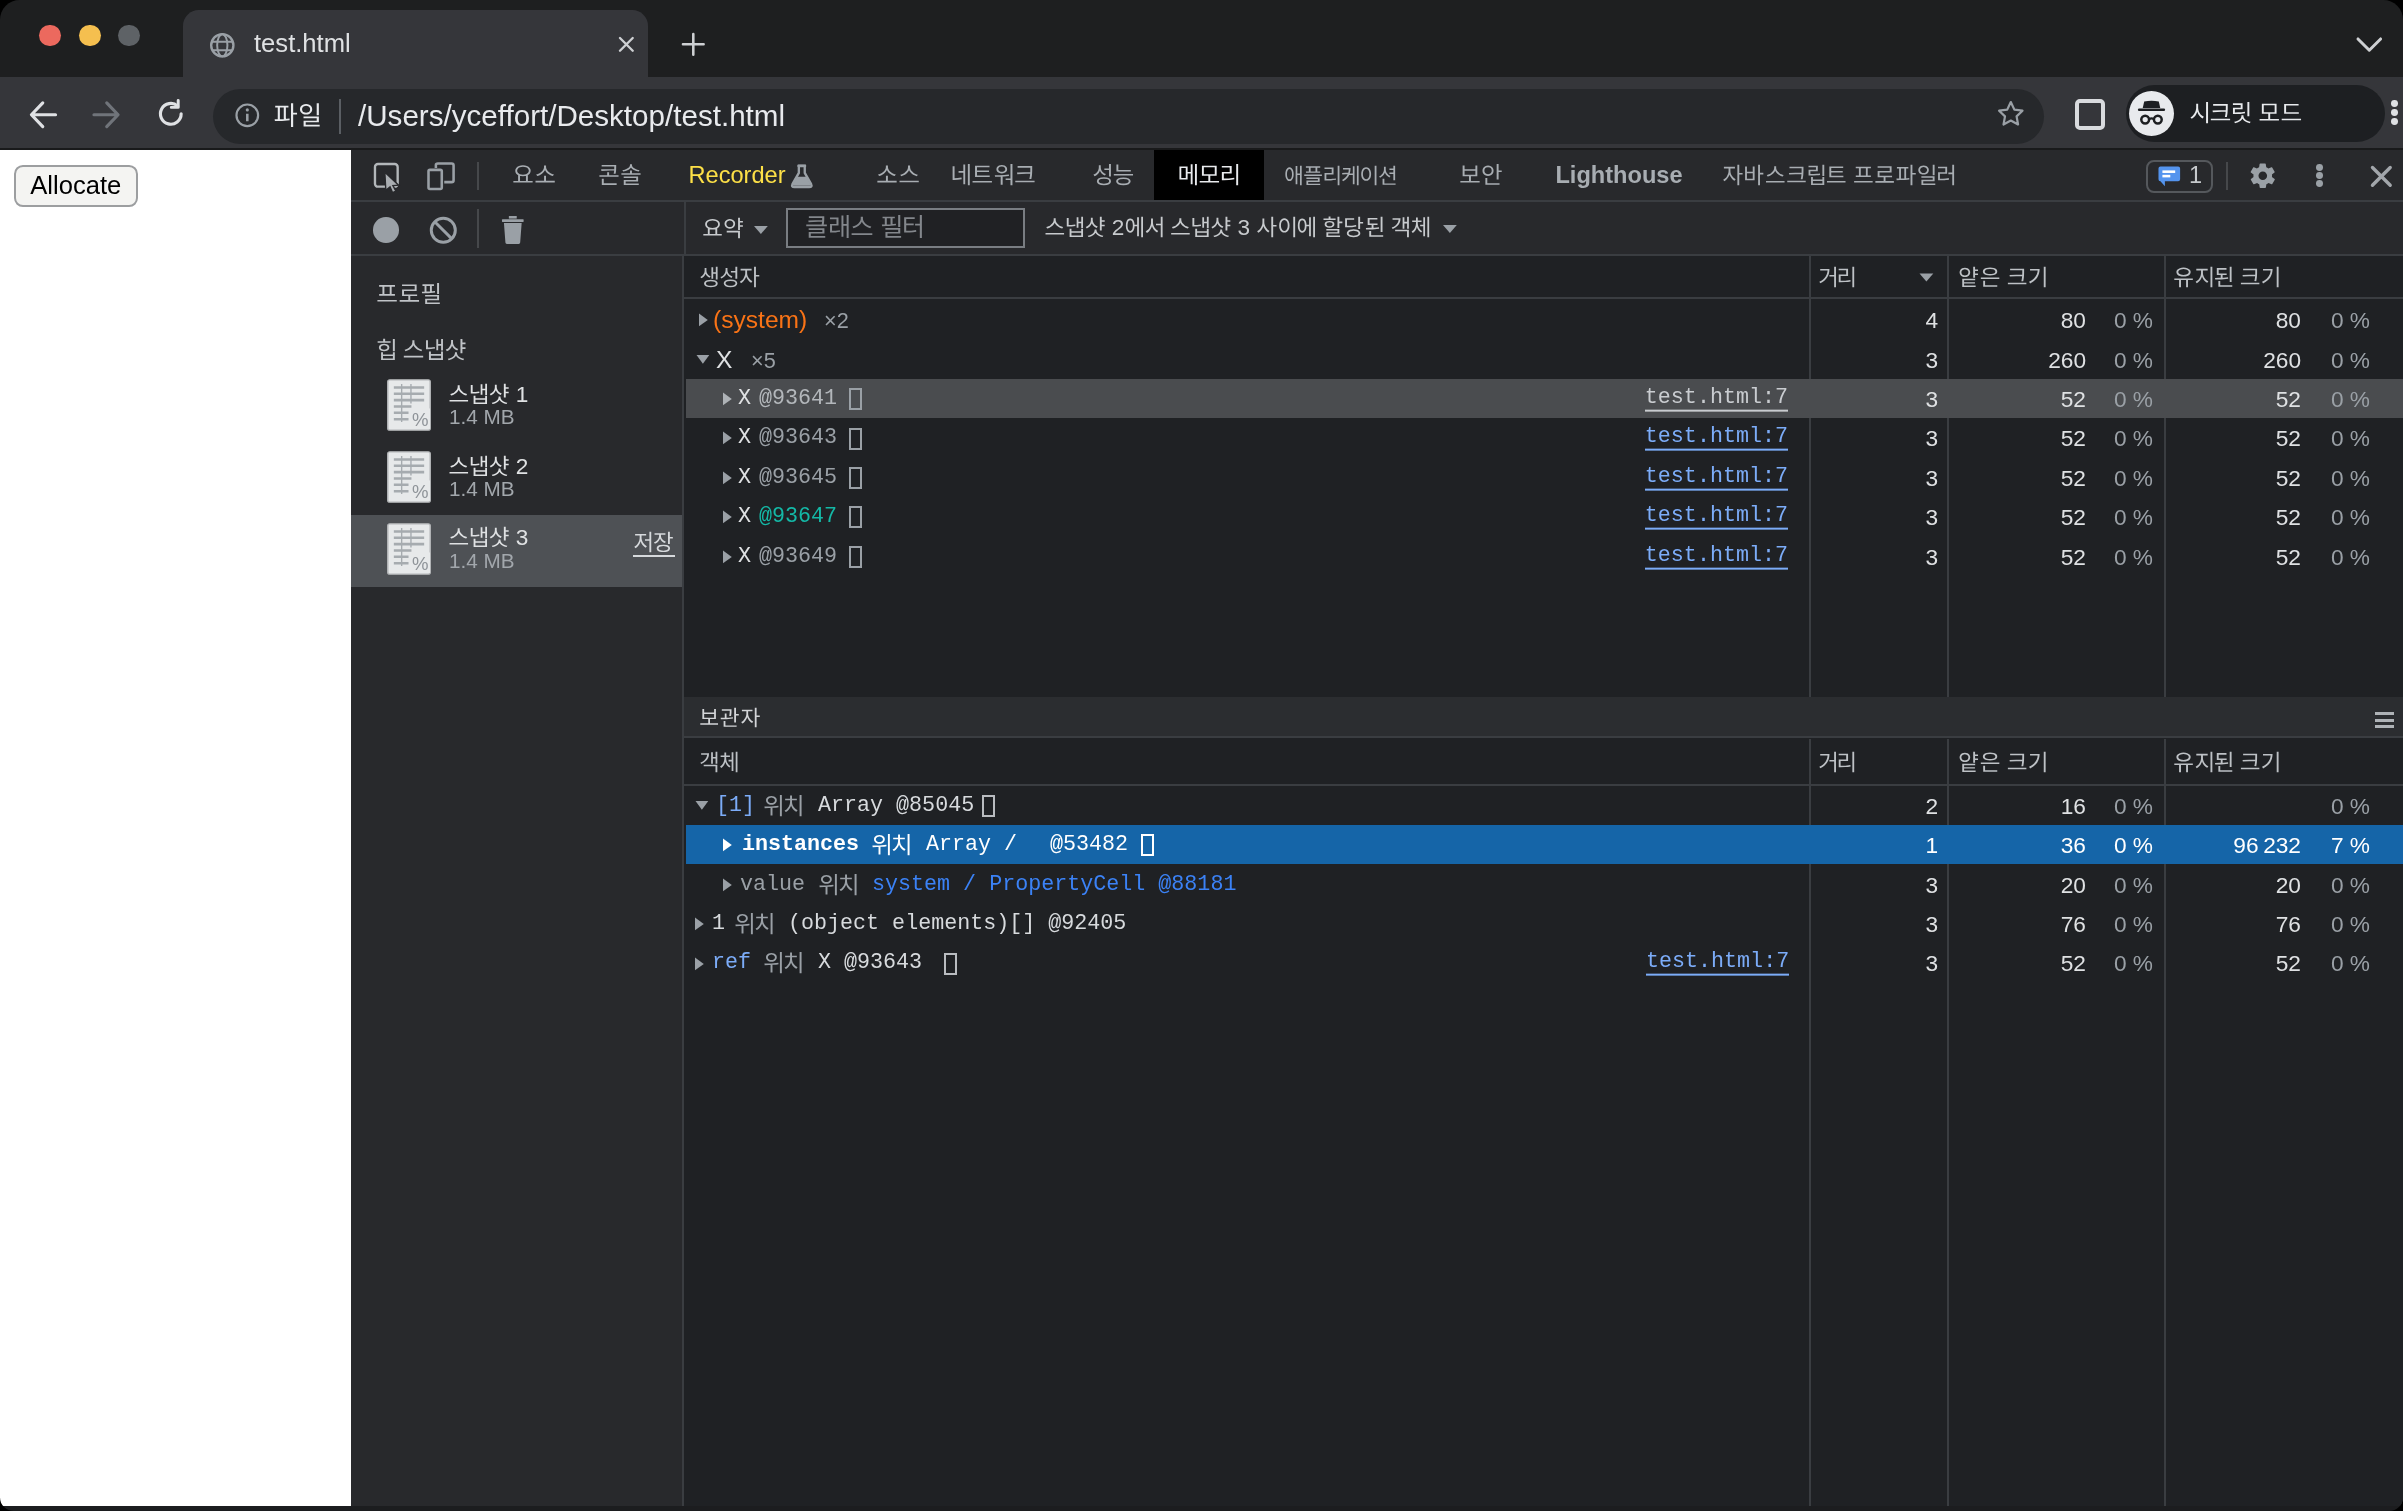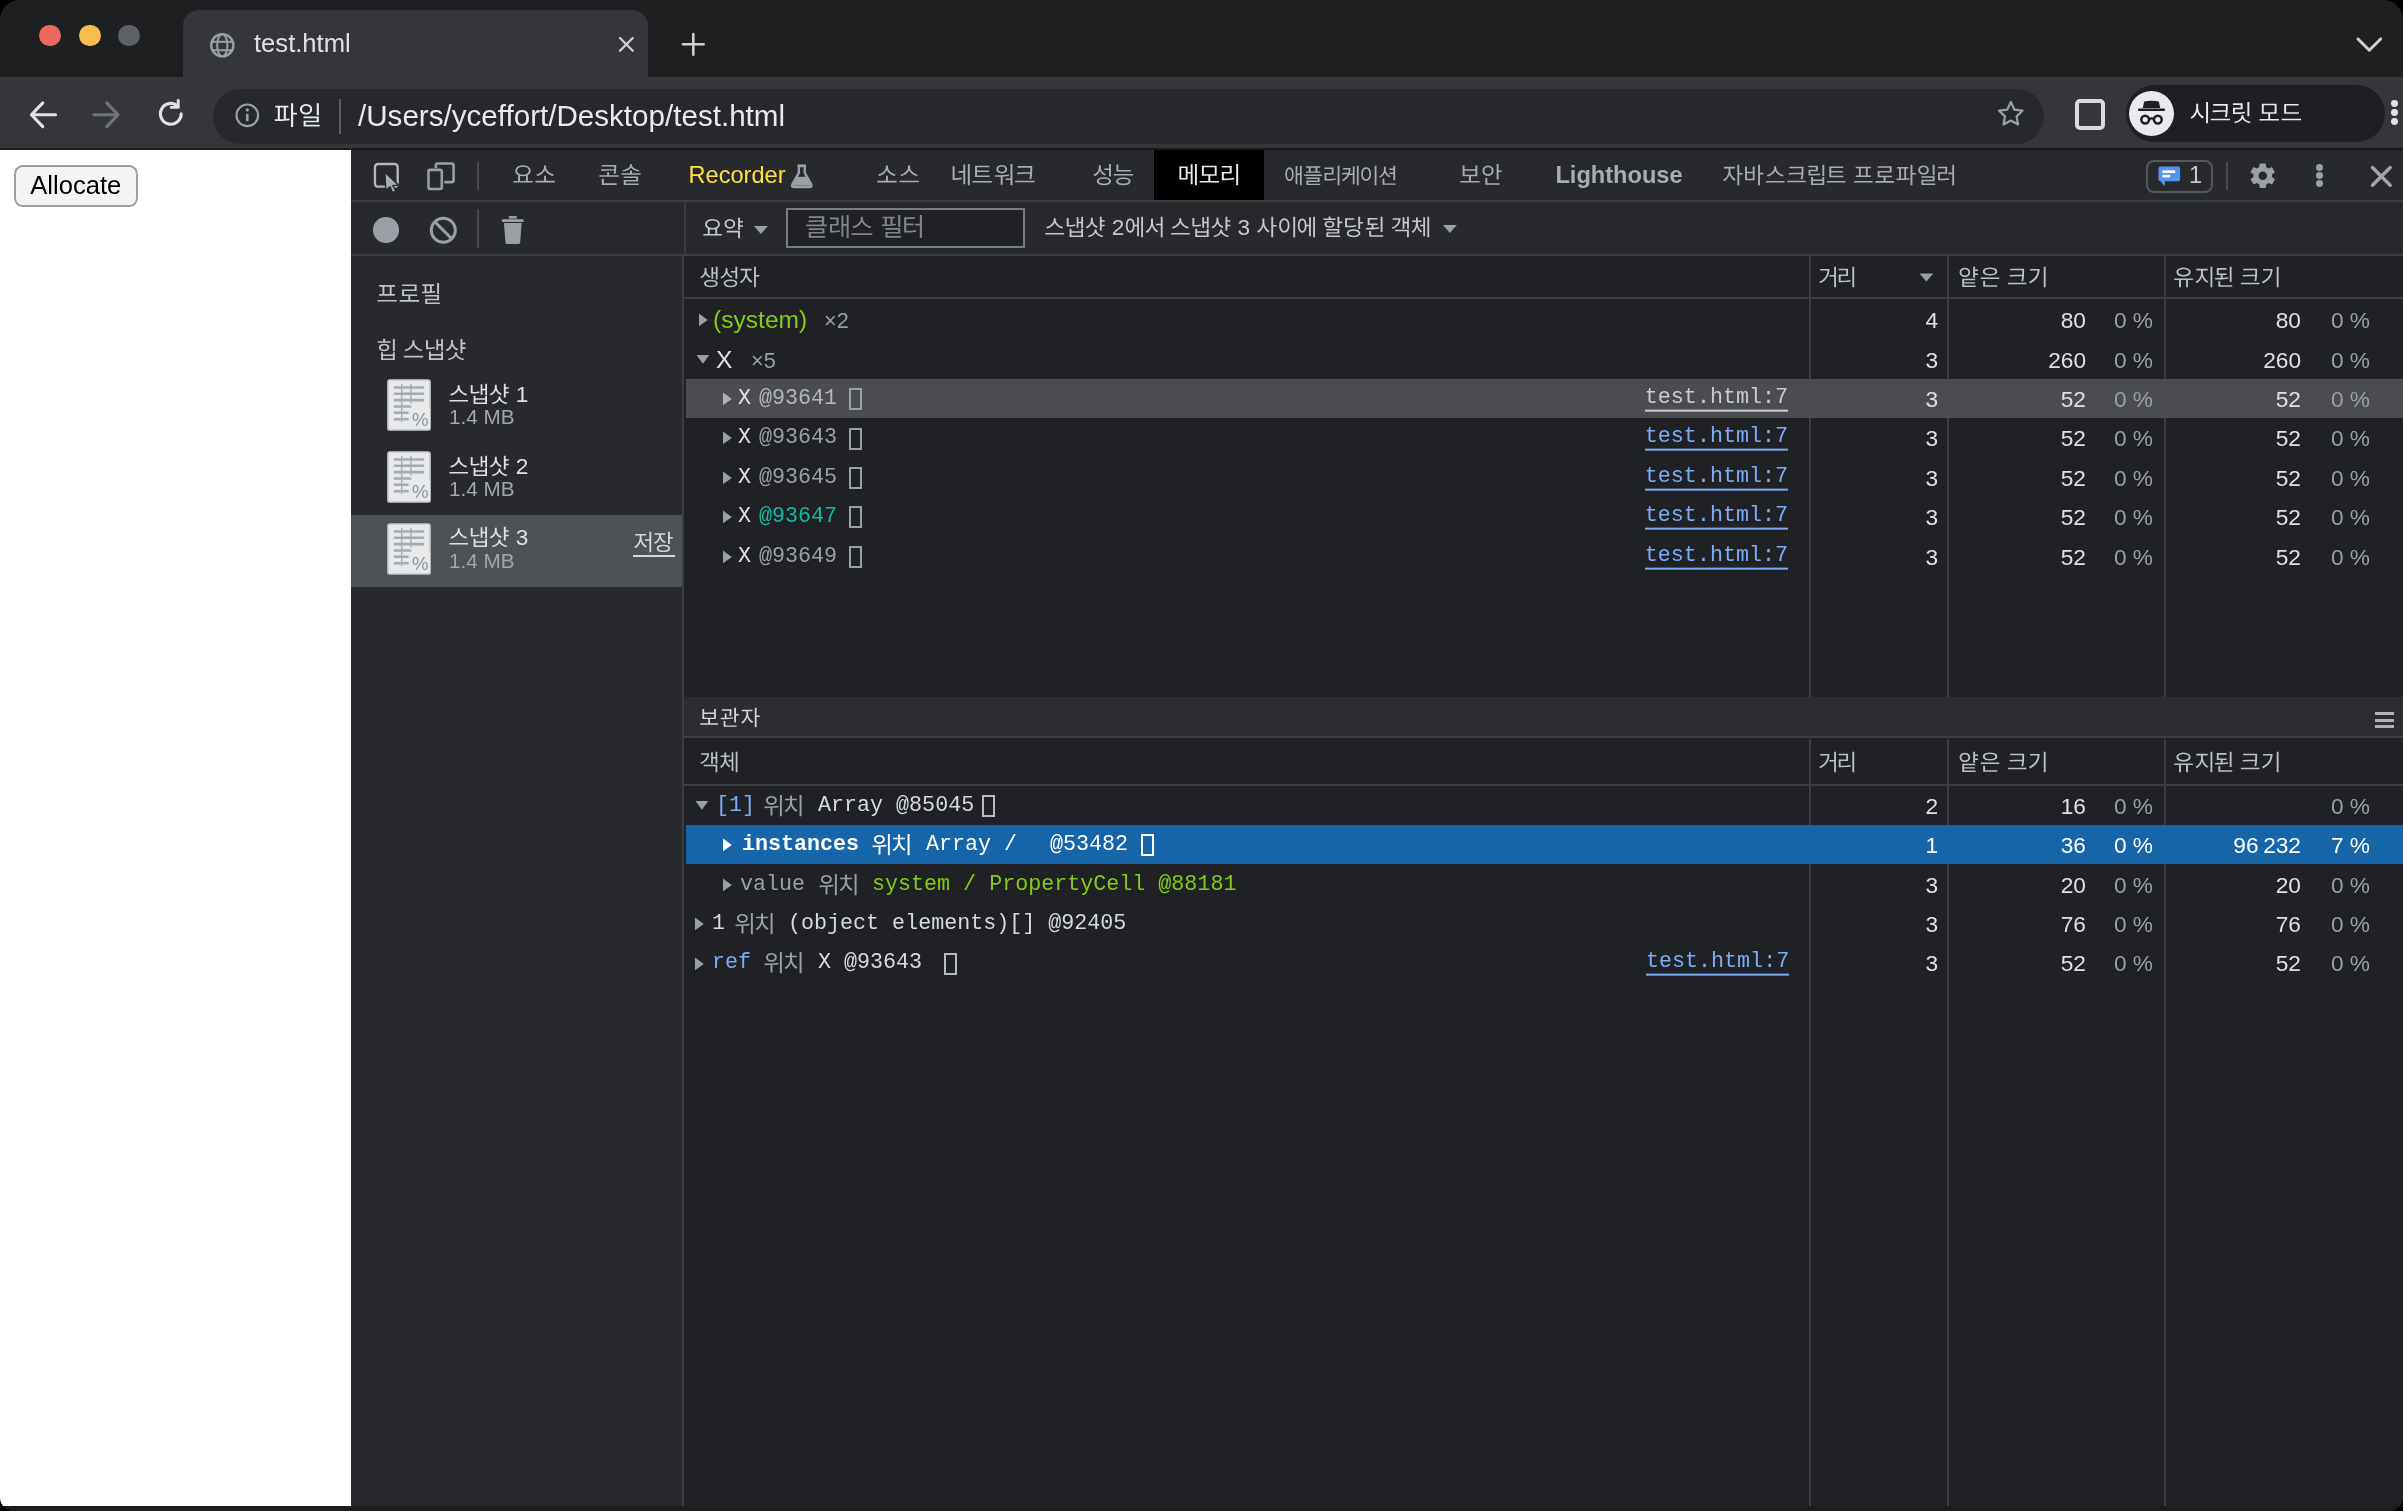--- a/index.html
+++ b/index.html
@@ -376,21 +376,21 @@
       <use href="#uc720" transform="translate(0.2,21.8) scale(0.02300,-0.02300)"></use>
       <use href="#uc9c0" transform="translate(21.9,21.8) scale(0.02300,-0.02300)"></use>
       <use href="#ub41c" transform="translate(41.5,21.8) scale(0.02300,-0.02300)"></use>
       <use href="#ud06c" transform="translate(68.0,21.8) scale(0.02300,-0.02300)"></use>
       <use href="#uae30" transform="translate(89.3,21.8) scale(0.02300,-0.02300)"></use>
     </svg>
     <div style="position:absolute;left:684px;top:297px;width:1720px;height:2px;background:#3a3d41"></div>
     <svg style="position:absolute;left:698px;top:312px" width="10.8" height="15.8" viewBox="0 0 11 16">
       <path d="M1 1.5 L10 8 L1 14.5 Z" fill="#9aa0a6"></path>
     </svg>
-    <div style="position:absolute;left:713px;top:320px;transform:translateY(-50%) ;font-family:Liberation Sans, sans-serif;font-size:24.6px;font-weight:normal;color:#84cc16;white-space:pre;line-height:1;">(system)</div>
+    <div style="position:absolute;left:713px;top:320px;transform:translateY(-50%) ;font-family:Liberation Sans, sans-serif;font-size:24.6px;font-weight:normal;color:#f97316;white-space:pre;line-height:1;">(system)</div>
     <div style="position:absolute;left:824px;top:321px;transform:translateY(-50%) ;font-family:Liberation Sans, sans-serif;font-size:21.7px;font-weight:normal;color:#9aa0a6;white-space:pre;line-height:1;">×2</div>
     <div style="position:absolute;right:465px;top:320px;transform:translateY(-50%) ;font-family:Liberation Sans, sans-serif;font-size:22.7px;font-weight:normal;color:#dfe1e3;white-space:pre;line-height:1;">4</div>
     <div style="position:absolute;right:317px;top:320px;transform:translateY(-50%) ;font-family:Liberation Sans, sans-serif;font-size:22.7px;font-weight:normal;color:#dfe1e3;white-space:pre;line-height:1;">80</div>
     <div style="position:absolute;right:250px;top:320px;transform:translateY(-50%) ;font-family:Liberation Sans, sans-serif;font-size:22.7px;font-weight:normal;color:#9aa0a6;white-space:pre;line-height:1;">0 %</div>
     <div style="position:absolute;right:102px;top:320px;transform:translateY(-50%) ;font-family:Liberation Sans, sans-serif;font-size:22.7px;font-weight:normal;color:#dfe1e3;white-space:pre;line-height:1;">80</div>
     <div style="position:absolute;right:33px;top:320px;transform:translateY(-50%) ;font-family:Liberation Sans, sans-serif;font-size:22.7px;font-weight:normal;color:#9aa0a6;white-space:pre;line-height:1;">0 %</div>
     <svg style="position:absolute;left:695px;top:354px" width="15.8" height="10.8" viewBox="0 0 16 11">
       <path d="M1.5 1 L8 10 L14.5 1 Z" fill="#9aa0a6"></path>
     </svg>
     <div style="position:absolute;left:716px;top:360px;transform:translateY(-50%) ;font-family:Liberation Sans, sans-serif;font-size:24.6px;font-weight:normal;color:#dfe1e3;white-space:pre;line-height:1;">X</div>
@@ -525,21 +525,21 @@
     <div style="position:absolute;right:102px;top:845px;transform:translateY(-50%) ;font-family:Liberation Sans, sans-serif;font-size:22.7px;font-weight:normal;color:#ffffff;white-space:pre;line-height:1;">96 232</div>
     <div style="position:absolute;right:33px;top:845px;transform:translateY(-50%) ;font-family:Liberation Sans, sans-serif;font-size:22.7px;font-weight:normal;color:#ffffff;white-space:pre;line-height:1;">7 %</div>
     <svg style="position:absolute;left:722px;top:877px" width="10.8" height="15.8" viewBox="0 0 11 16">
       <path d="M1 1.5 L10 8 L1 14.5 Z" fill="#9aa0a6"></path>
     </svg>
     <div style="position:absolute;left:740px;top:885px;transform:translateY(-50%) ;font-family:Liberation Mono, monospace;font-size:21.7px;font-weight:normal;color:#9aa0a6;white-space:pre;line-height:1;">value</div>
     <svg style="position:absolute;left:818px;top:871px" width="42" height="31.5" viewBox="0 0 43 32" fill="#9aa0a6">
       <use href="#uc704" transform="translate(0.3,22.8) scale(0.02400,-0.02400)"></use>
       <use href="#uce58" transform="translate(20.5,22.8) scale(0.02400,-0.02400)"></use>
     </svg>
-    <div style="position:absolute;left:872px;top:885px;transform:translateY(-50%) ;font-family:Liberation Mono, monospace;font-size:21.7px;font-weight:normal;color:#84cc16;white-space:pre;line-height:1;">system / PropertyCell @88181</div>
+    <div style="position:absolute;left:872px;top:885px;transform:translateY(-50%) ;font-family:Liberation Mono, monospace;font-size:21.7px;font-weight:normal;color:#3b82f6;white-space:pre;line-height:1;">system / PropertyCell @88181</div>
     <div style="position:absolute;right:465px;top:885px;transform:translateY(-50%) ;font-family:Liberation Sans, sans-serif;font-size:22.7px;font-weight:normal;color:#dfe1e3;white-space:pre;line-height:1;">3</div>
     <div style="position:absolute;right:317px;top:885px;transform:translateY(-50%) ;font-family:Liberation Sans, sans-serif;font-size:22.7px;font-weight:normal;color:#dfe1e3;white-space:pre;line-height:1;">20</div>
     <div style="position:absolute;right:250px;top:885px;transform:translateY(-50%) ;font-family:Liberation Sans, sans-serif;font-size:22.7px;font-weight:normal;color:#9aa0a6;white-space:pre;line-height:1;">0 %</div>
     <div style="position:absolute;right:102px;top:885px;transform:translateY(-50%) ;font-family:Liberation Sans, sans-serif;font-size:22.7px;font-weight:normal;color:#dfe1e3;white-space:pre;line-height:1;">20</div>
     <div style="position:absolute;right:33px;top:885px;transform:translateY(-50%) ;font-family:Liberation Sans, sans-serif;font-size:22.7px;font-weight:normal;color:#9aa0a6;white-space:pre;line-height:1;">0 %</div>
     <svg style="position:absolute;left:694px;top:916px" width="10.8" height="15.8" viewBox="0 0 11 16">
       <path d="M1 1.5 L10 8 L1 14.5 Z" fill="#9aa0a6"></path>
     </svg>
     <div style="position:absolute;left:712px;top:924px;transform:translateY(-50%) ;font-family:Liberation Mono, monospace;font-size:21.7px;font-weight:normal;color:#d7dadd;white-space:pre;line-height:1;">1</div>
     <svg style="position:absolute;left:734px;top:910px" width="42" height="31.5" viewBox="0 0 43 32" fill="#9aa0a6">

